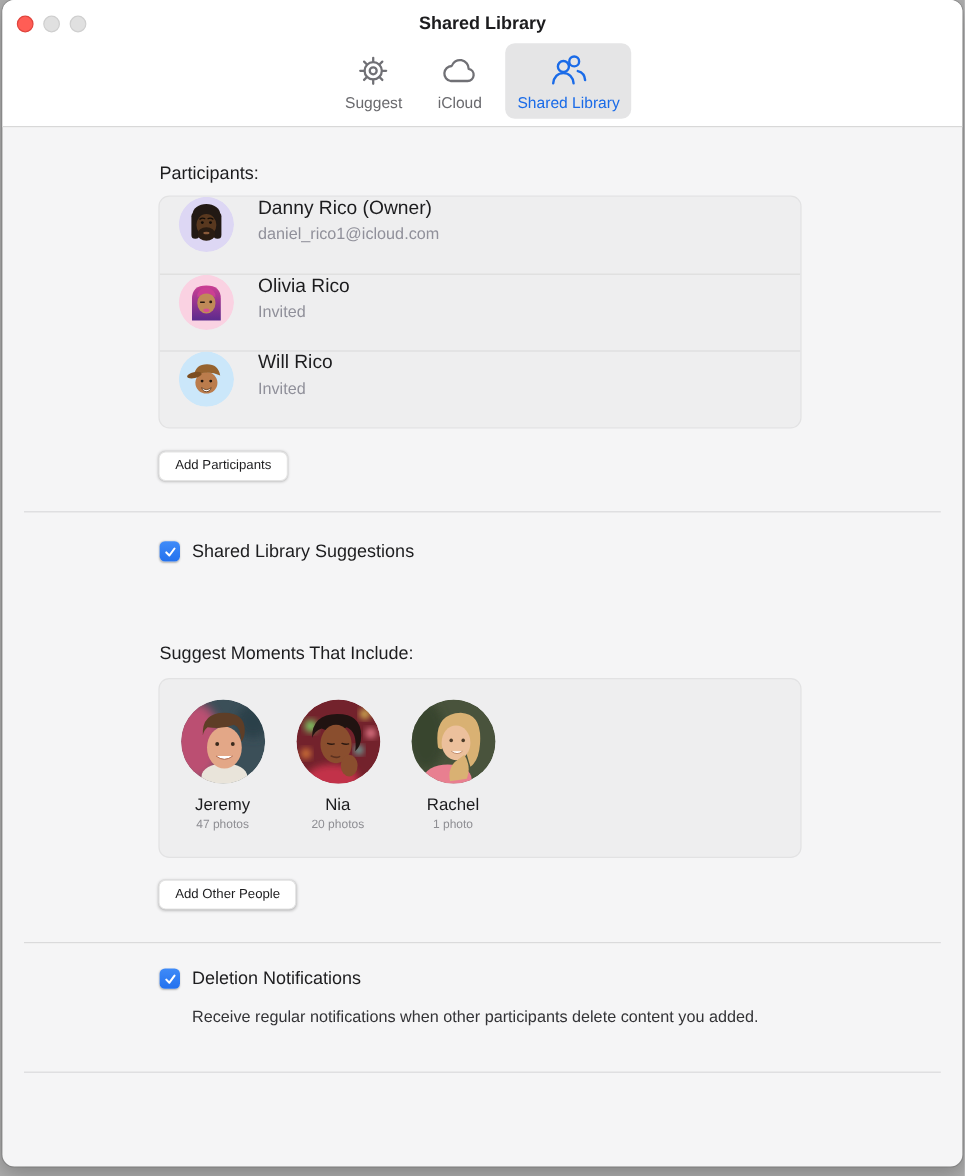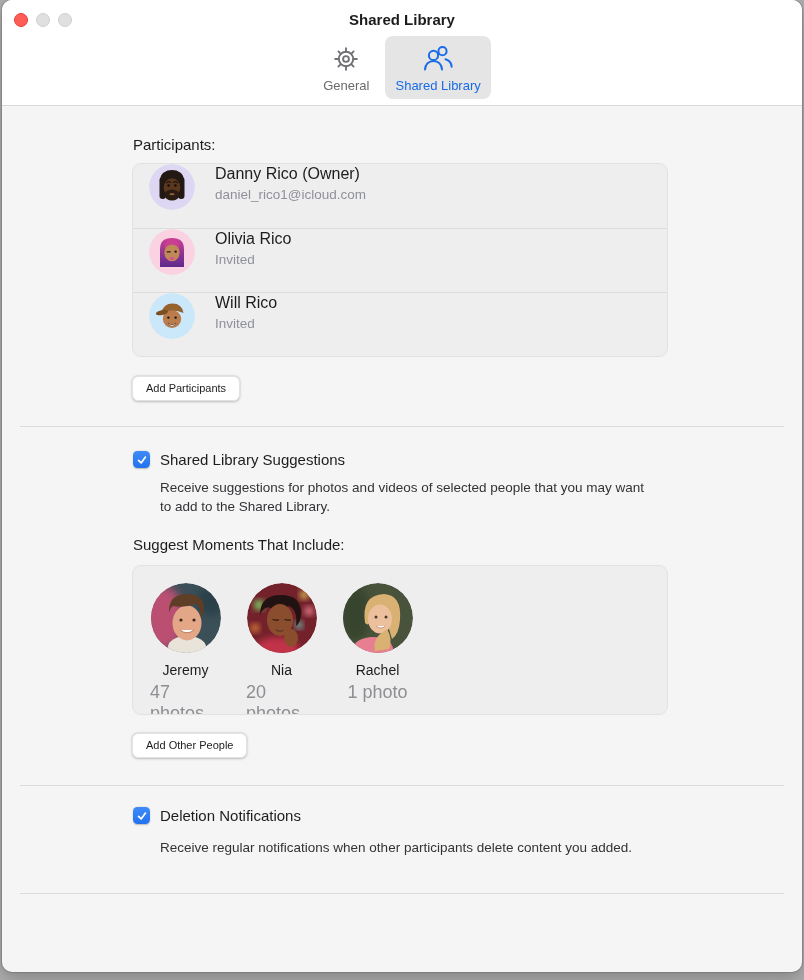--- a/index.html
+++ b/index.html
@@ -78,21 +78,21 @@
   }
   .check-label { font-size:15px; color:#1d1d1f; margin-left:10px; }
   .check-desc {
     position:absolute; left:158px; width:498px;
     font-size:13.5px; line-height:19px; color:#333336;
   }
   .people-grid { position:absolute; top:17px; left:17px; display:flex; gap:25px; }
   .person-col { width:71px; display:flex; flex-direction:column; align-items:center; }
   .photo { width:70px; height:70px; border-radius:50%; overflow:hidden; }
   .person-name { font-size:14px; color:#1c1c1e; margin-top:9px; }
-  .person-count { font-size:18px; color:#8e8e93; margin-top:4px; }
+  .person-count { font-size:10px; color:#8e8e93; margin-top:4px; }
 </style>
 </head>
 <body>
 
 <div class="window">
 
   <div class="titlebar-area">
     <div class="traffic-lights">
       <div class="tl red"></div>
       <div class="tl gray"></div>
@@ -111,23 +111,31 @@
               <line x1="15" y1="22.4" x2="15" y2="25.8"></line>
               <line x1="4.2" y1="15" x2="7.6" y2="15"></line>
               <line x1="22.4" y1="15" x2="25.8" y2="15"></line>
               <line x1="7.4" y1="7.4" x2="9.8" y2="9.8"></line>
               <line x1="20.2" y1="20.2" x2="22.6" y2="22.6"></line>
               <line x1="22.6" y1="7.4" x2="20.2" y2="9.8"></line>
               <line x1="9.8" y1="20.2" x2="7.4" y2="22.6"></line>
             </g>
           </svg>
         </div>
-        <div class="tab-label">General</div>
-      </div>
-
+        <div class="tab-label">Suggest</div>
+      </div>
+
+      <div class="tab">
+        <div class="tab-icon">
+          <svg width="34" height="30" viewBox="0 0 34 30">
+            <path d="M9.5 23.5 h14.2 a5.1 5.1 0 0 0 .9 -10.1 A7.3 7.3 0 0 0 10.4 11 a6.3 6.3 0 0 0 -0.9 12.5 z" fill="none" stroke="#707075" stroke-width="1.9" stroke-linejoin="round"></path>
+          </svg>
+        </div>
+        <div class="tab-label">iCloud</div>
+      </div>
 
       <div class="tab selected">
         <div class="tab-icon">
           <svg width="36" height="30" viewBox="0 0 36 30">
             <g stroke="#1a6be8" stroke-width="2" fill="none" stroke-linecap="round">
               <circle cx="22.5" cy="7.2" r="4.1"></circle>
               <path d="M25.5 15.2 c3.6 0.9 5.9 3.9 6.1 7.6"></path>
               <circle cx="13.5" cy="11.4" r="4.6"></circle>
               <path d="M5 25.5 c0.4 -5.2 3.8 -8.6 8.5 -8.6 s8.1 3.4 8.5 8.6"></path>
             </g>
@@ -208,21 +216,20 @@
     <div class="divider" style="top:319px;"></div>
 
     <div class="check-row" style="top:344px;">
       <div class="checkbox">
         <svg width="12" height="12" viewBox="0 0 14 14">
           <polyline points="3,7.4 6,10.4 11,3.6" fill="none" stroke="#ffffff" stroke-width="2" stroke-linecap="round" stroke-linejoin="round"></polyline>
         </svg>
       </div>
       <div class="check-label">Shared Library Suggestions</div>
     </div>
-    <div class="check-desc" style="top:371px;">Receive suggestions for photos and videos of selected people that you may want to add to the Shared Library.</div>
 
     <div class="section-label" style="left:131px; top:429px;">Suggest Moments That Include:</div>
 
     <div class="group-box" style="top:458px; height:150px;">
       <div class="people-grid">
 
         <div class="person-col">
           <svg class="photo" viewBox="0 0 70 70">
             <defs>
                 <filter id="b1" x="-30%" y="-30%" width="160%" height="160%">

